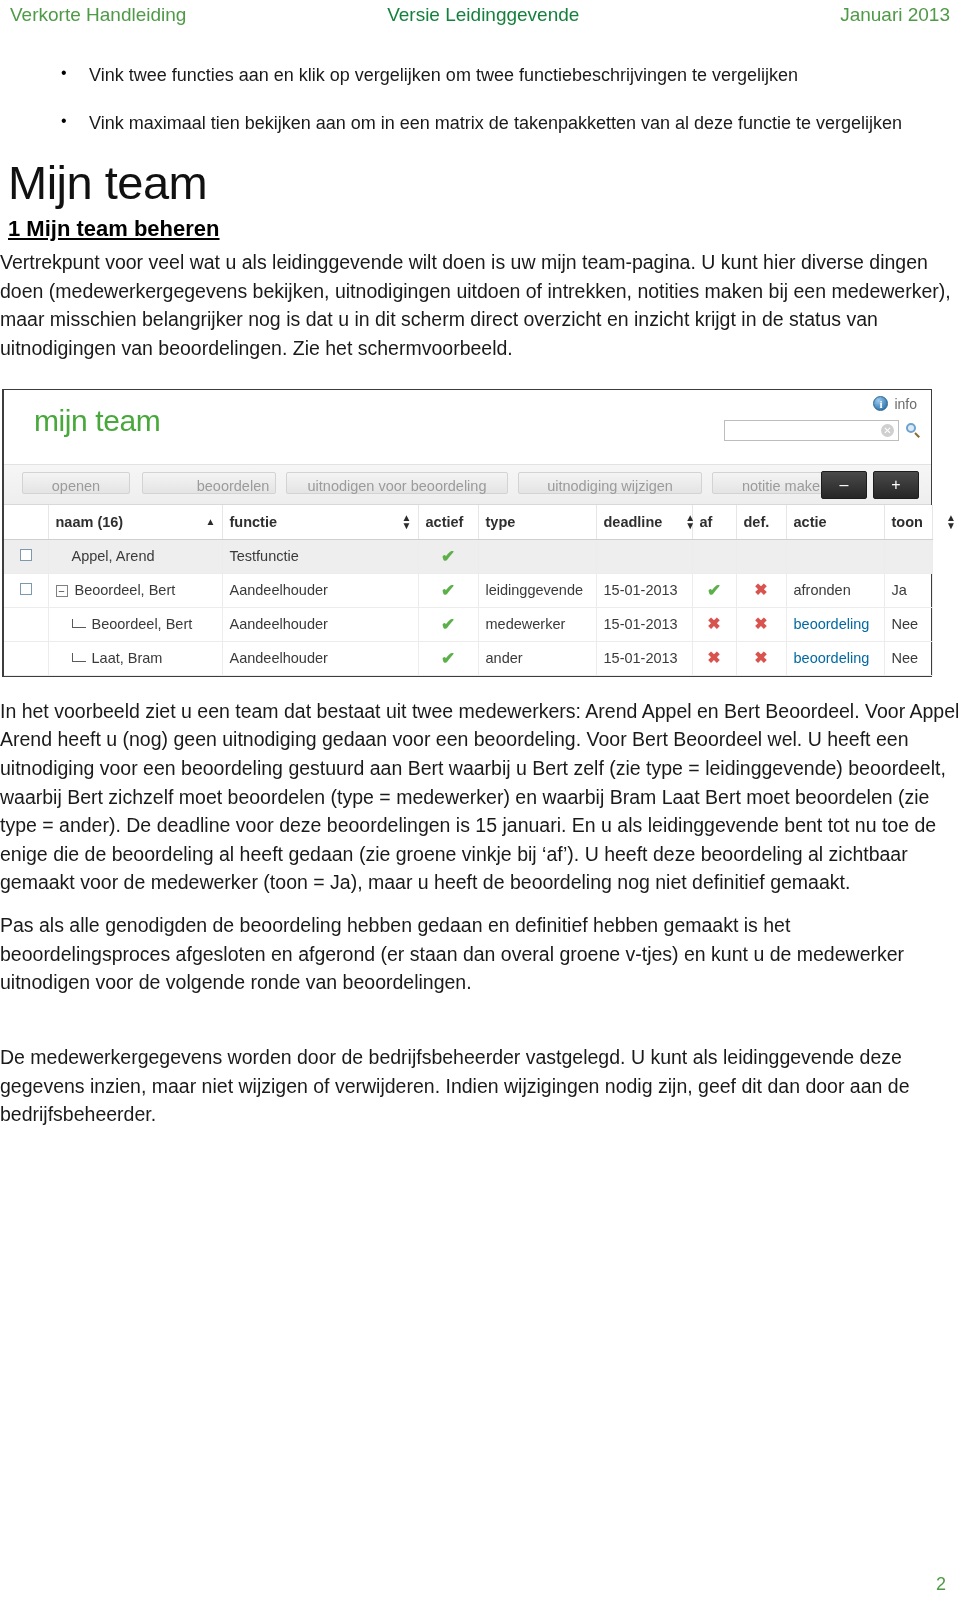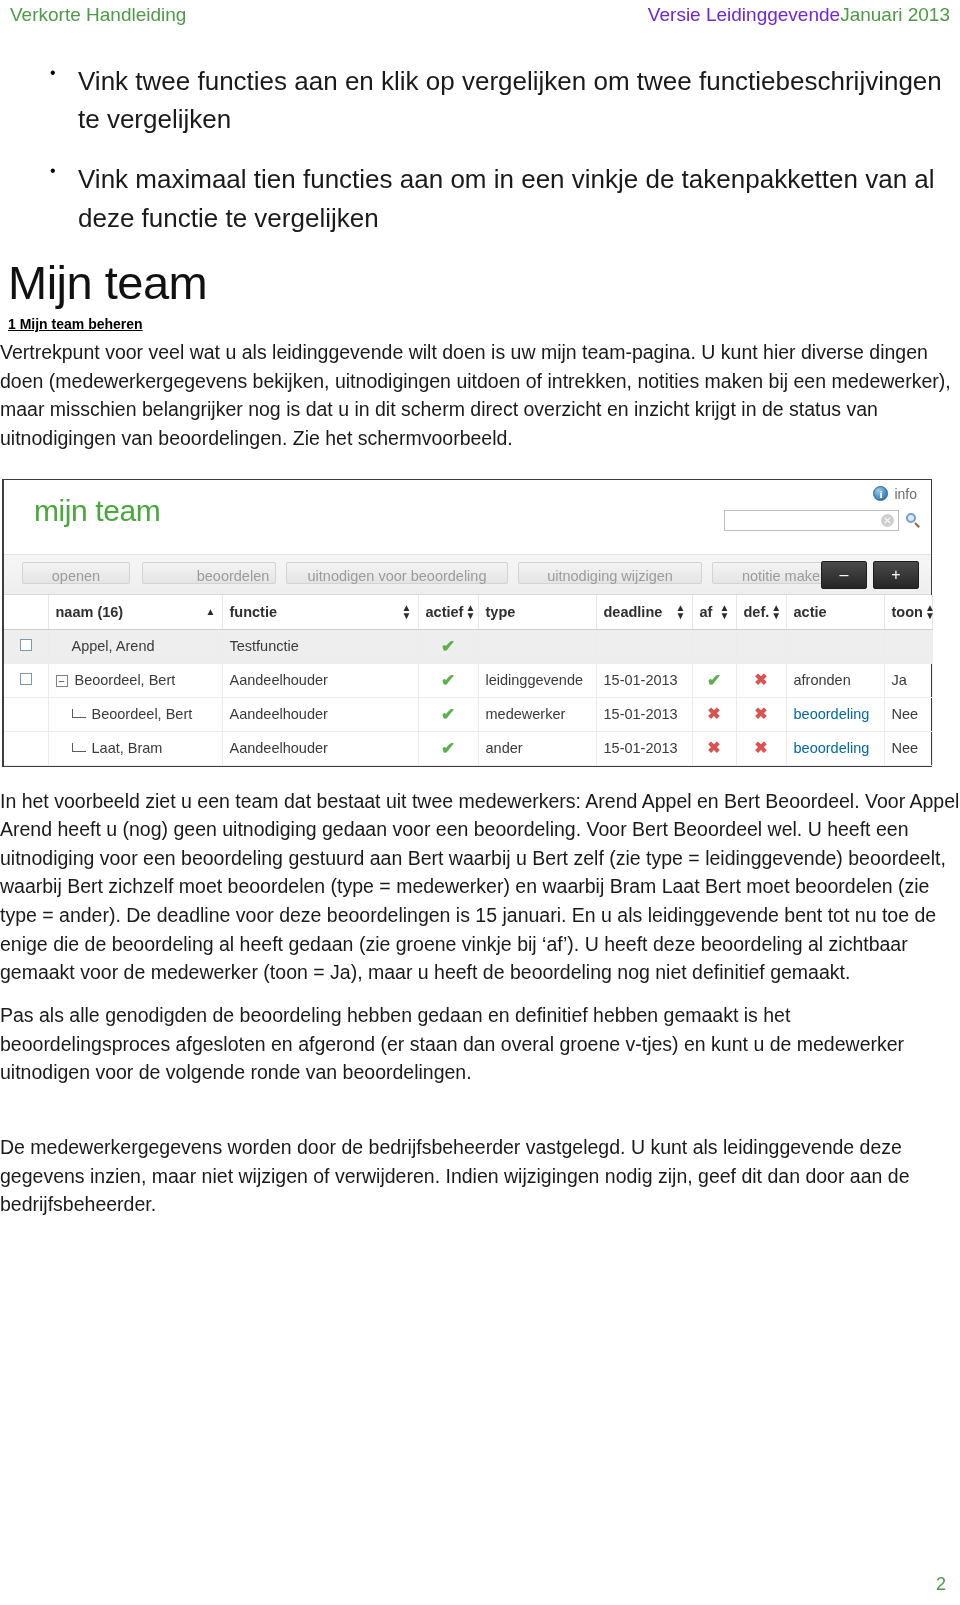--- a/index.html
+++ b/index.html
@@ -25,21 +25,21 @@
     height: 40px;
     box-sizing: border-box;
     padding: 4px 10px 0 10px;
   }
   .page-header .hdr-row {
     display: flex;
     align-items: baseline;
     width: 100%;
   }
   .hdr-left   { color: #4e9a46; font-size: 19px; flex: 0 0 auto; }
-  .hdr-center { color: #6d28d9; font-size: 19px; flex: 1 1 auto; text-align: right;
+  .hdr-center { color: #15803d; font-size: 19px; flex: 1 1 auto; text-align: center;
                 margin-left: -60px; }
   .hdr-right  { color: #4e9a46; font-size: 19px; flex: 0 0 auto; }
   .hdr-rule {
     position: absolute;
     left: 0; top: 36px;
     width: 960px; height: 1px;
     background: #ffffff;
   }
 
   
@@ -59,22 +59,23 @@
   
   ul.bullets {
     list-style: none;
     margin: 0;
     padding: 0;
   }
   ul.bullets > li {
     position: relative;
     padding-left: 78px;
     margin-bottom: 16px;
-    font-size: 26px;
+    font-size: 18px;
     line-height: 1.47;
+    margin-left: 11px;
   }
   ul.bullets > li:before {
     content: "\2022";
     position: absolute;
     left: 50px;
     top: -1px;
     font-size: 16px;
     color: #000;
   }
   ul.bullets.tight > li { margin-bottom: 22px; }
@@ -82,21 +83,21 @@
   
   h1.title {
     font-size: 47px;
     font-weight: normal;
     margin: 22px 0 10px 8px;
     letter-spacing: -0.5px;
     line-height: 1;
     color: #111;
   }
   h2.section {
-    font-size: 14px;
+    font-size: 22px;
     font-weight: bold;
     margin: 0 0 6px 8px;
     text-decoration: underline;
     color: #000;
   }
   .spacer-sm { height: 14px; }
   .spacer-lg { height: 46px; }
 
   
   .shot-wrap {
@@ -249,21 +250,21 @@
     text-align: left;
     padding: 5px 7px;
     height: 24px;
     white-space: nowrap;
     position: relative;
   }
   table.grid th .sortwrap {
     display: flex;
     align-items: center;
     justify-content: space-between;
-    gap: 2px;
+    gap: 23px;
   }
   .sort-asc, .sort-both {
     display: inline-block;
     width: 9px;
     flex: 0 0 auto;
     line-height: 0.72;
     font-size: 10px;
     color: #2b2b2b;
     text-align: center;
   }
@@ -341,21 +342,21 @@
     <div class="hdr-center">Versie Leidinggevende</div>
     <div class="hdr-right">Januari 2013</div>
   </div>
   <div class="hdr-rule"></div>
 </div>
 
 <div class="content">
 
   <ul class="bullets tight">
     <li class="body">Vink twee functies aan en klik op vergelijken om twee functiebeschrijvingen te vergelijken</li>
-    <li class="body">Vink maximaal tien functies aan om in een vinkje de takenpakketten van al deze functie te vergelijken</li>
+    <li class="body">Vink maximaal tien bekijken aan om in een matrix de takenpakketten van al deze functie te vergelijken</li>
   </ul>
 
   <h1 class="title">Mijn team</h1>
 
   <h2 class="section">1 Mijn team beheren</h2>
   <p class="body para">Vertrekpunt voor veel wat u als leidinggevende wilt doen is uw mijn team-pagina. U kunt hier diverse dingen doen (medewerkergegevens bekijken, uitnodigingen uitdoen of intrekken, notities maken bij een medewerker), maar misschien belangrijker nog is dat u in dit scherm direct overzicht en inzicht krijgt in de status van uitnodigingen van beoordelingen. Zie het schermvoorbeeld.</p>
 
   <div class="shot-wrap">
     <div class="shot">
 

